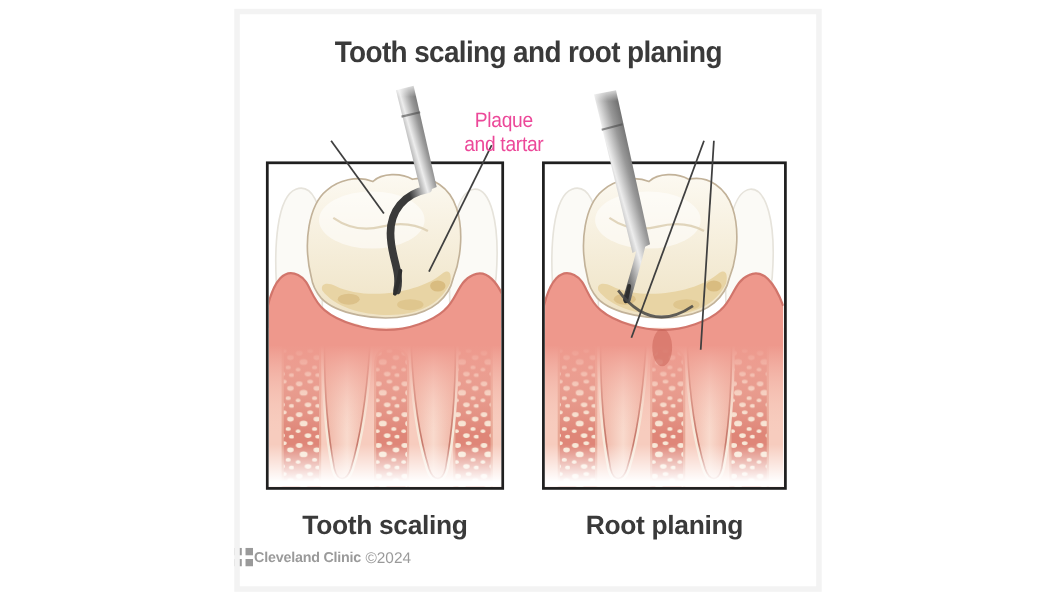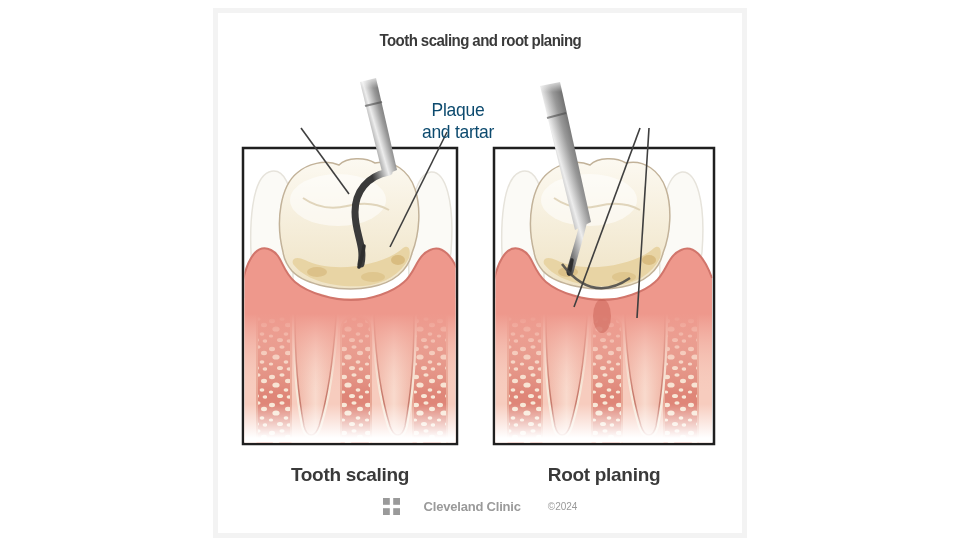--- a/index.html
+++ b/index.html
@@ -3,36 +3,36 @@
 <meta charset="utf-8">
 <style>
   * { margin:0; padding:0; box-sizing:border-box; }
   html,body { width:960px; height:540px; background:#ffffff; overflow:hidden;
               font-family:"Liberation Sans","DejaVu Sans",sans-serif; }
   .stage { position:relative; width:960px; height:540px; background:#ffffff; }
   .card  { position:absolute; left:213px; top:8px; width:534px; height:530px; background:#ffffff; }
   .card-frame { position:absolute; inset:0; border:5px solid #F3F3F3; pointer-events:none; }
   .art   { position:absolute; left:0; top:0; }
   .fig-title { position:absolute; top:24px; left:0; width:100%; text-align:center;
-               font-size:16px; font-weight:700; letter-spacing:-0.6px; color:#3A3A3A; }
+               font-size:27px; font-weight:700; letter-spacing:-0.6px; color:#3A3A3A; }
   .fig-title span { display:inline-block; transform:scaleX(0.94); }
-  .ann { position:absolute; color:#0c4a6e; font-size:19px; letter-spacing:-0.3px;
+  .ann { position:absolute; color:#ec4899; font-size:19px; letter-spacing:-0.3px;
          text-align:center; white-space:pre-line; line-height:1.12; }
   .ann span { display:inline-block; transform:scaleX(0.92); }
   .ann-scaler { left:81px; top:93px; transform:translateX(-50%); }
   .ann-plaque { left:245px; top:70px; transform:translateX(-50%); }
   .ann-roots  { left:431px; top:93px; transform:translateX(-50%); }
-  .caption { position:absolute; top:456px; text-align:center; font-size:19px; font-weight:700;
+  .caption { position:absolute; top:456px; text-align:center; font-size:24px; font-weight:700;
              letter-spacing:-0.3px; color:#3A3A3A; }
   .caption-left  { left:30px;  width:214px; }
   .caption-right { left:281px; width:220px; }
   .footer { position:absolute; top:490px; left:0; width:100%; display:flex;
-            justify-content:center; align-items:center; gap:24px; }
+            align-items:center; gap:1px; }
   .brand  { color:#9A9A9A; font-size:13px; font-weight:700; letter-spacing:-0.2px; }
-  .copyright { color:#9A9A9A; font-size:10px; font-weight:400; margin-left:3px; }
+  .copyright { color:#9A9A9A; font-size:14px; font-weight:400; margin-left:3px; }
   .logo-icon { display:inline-block; width:17px; height:17px; }
 </style>
 </head>
 <body>
 
 <div class="stage">
   <div class="card">
 
     <svg class="art" width="534" height="530" viewBox="0 0 534 530">
       <defs>

